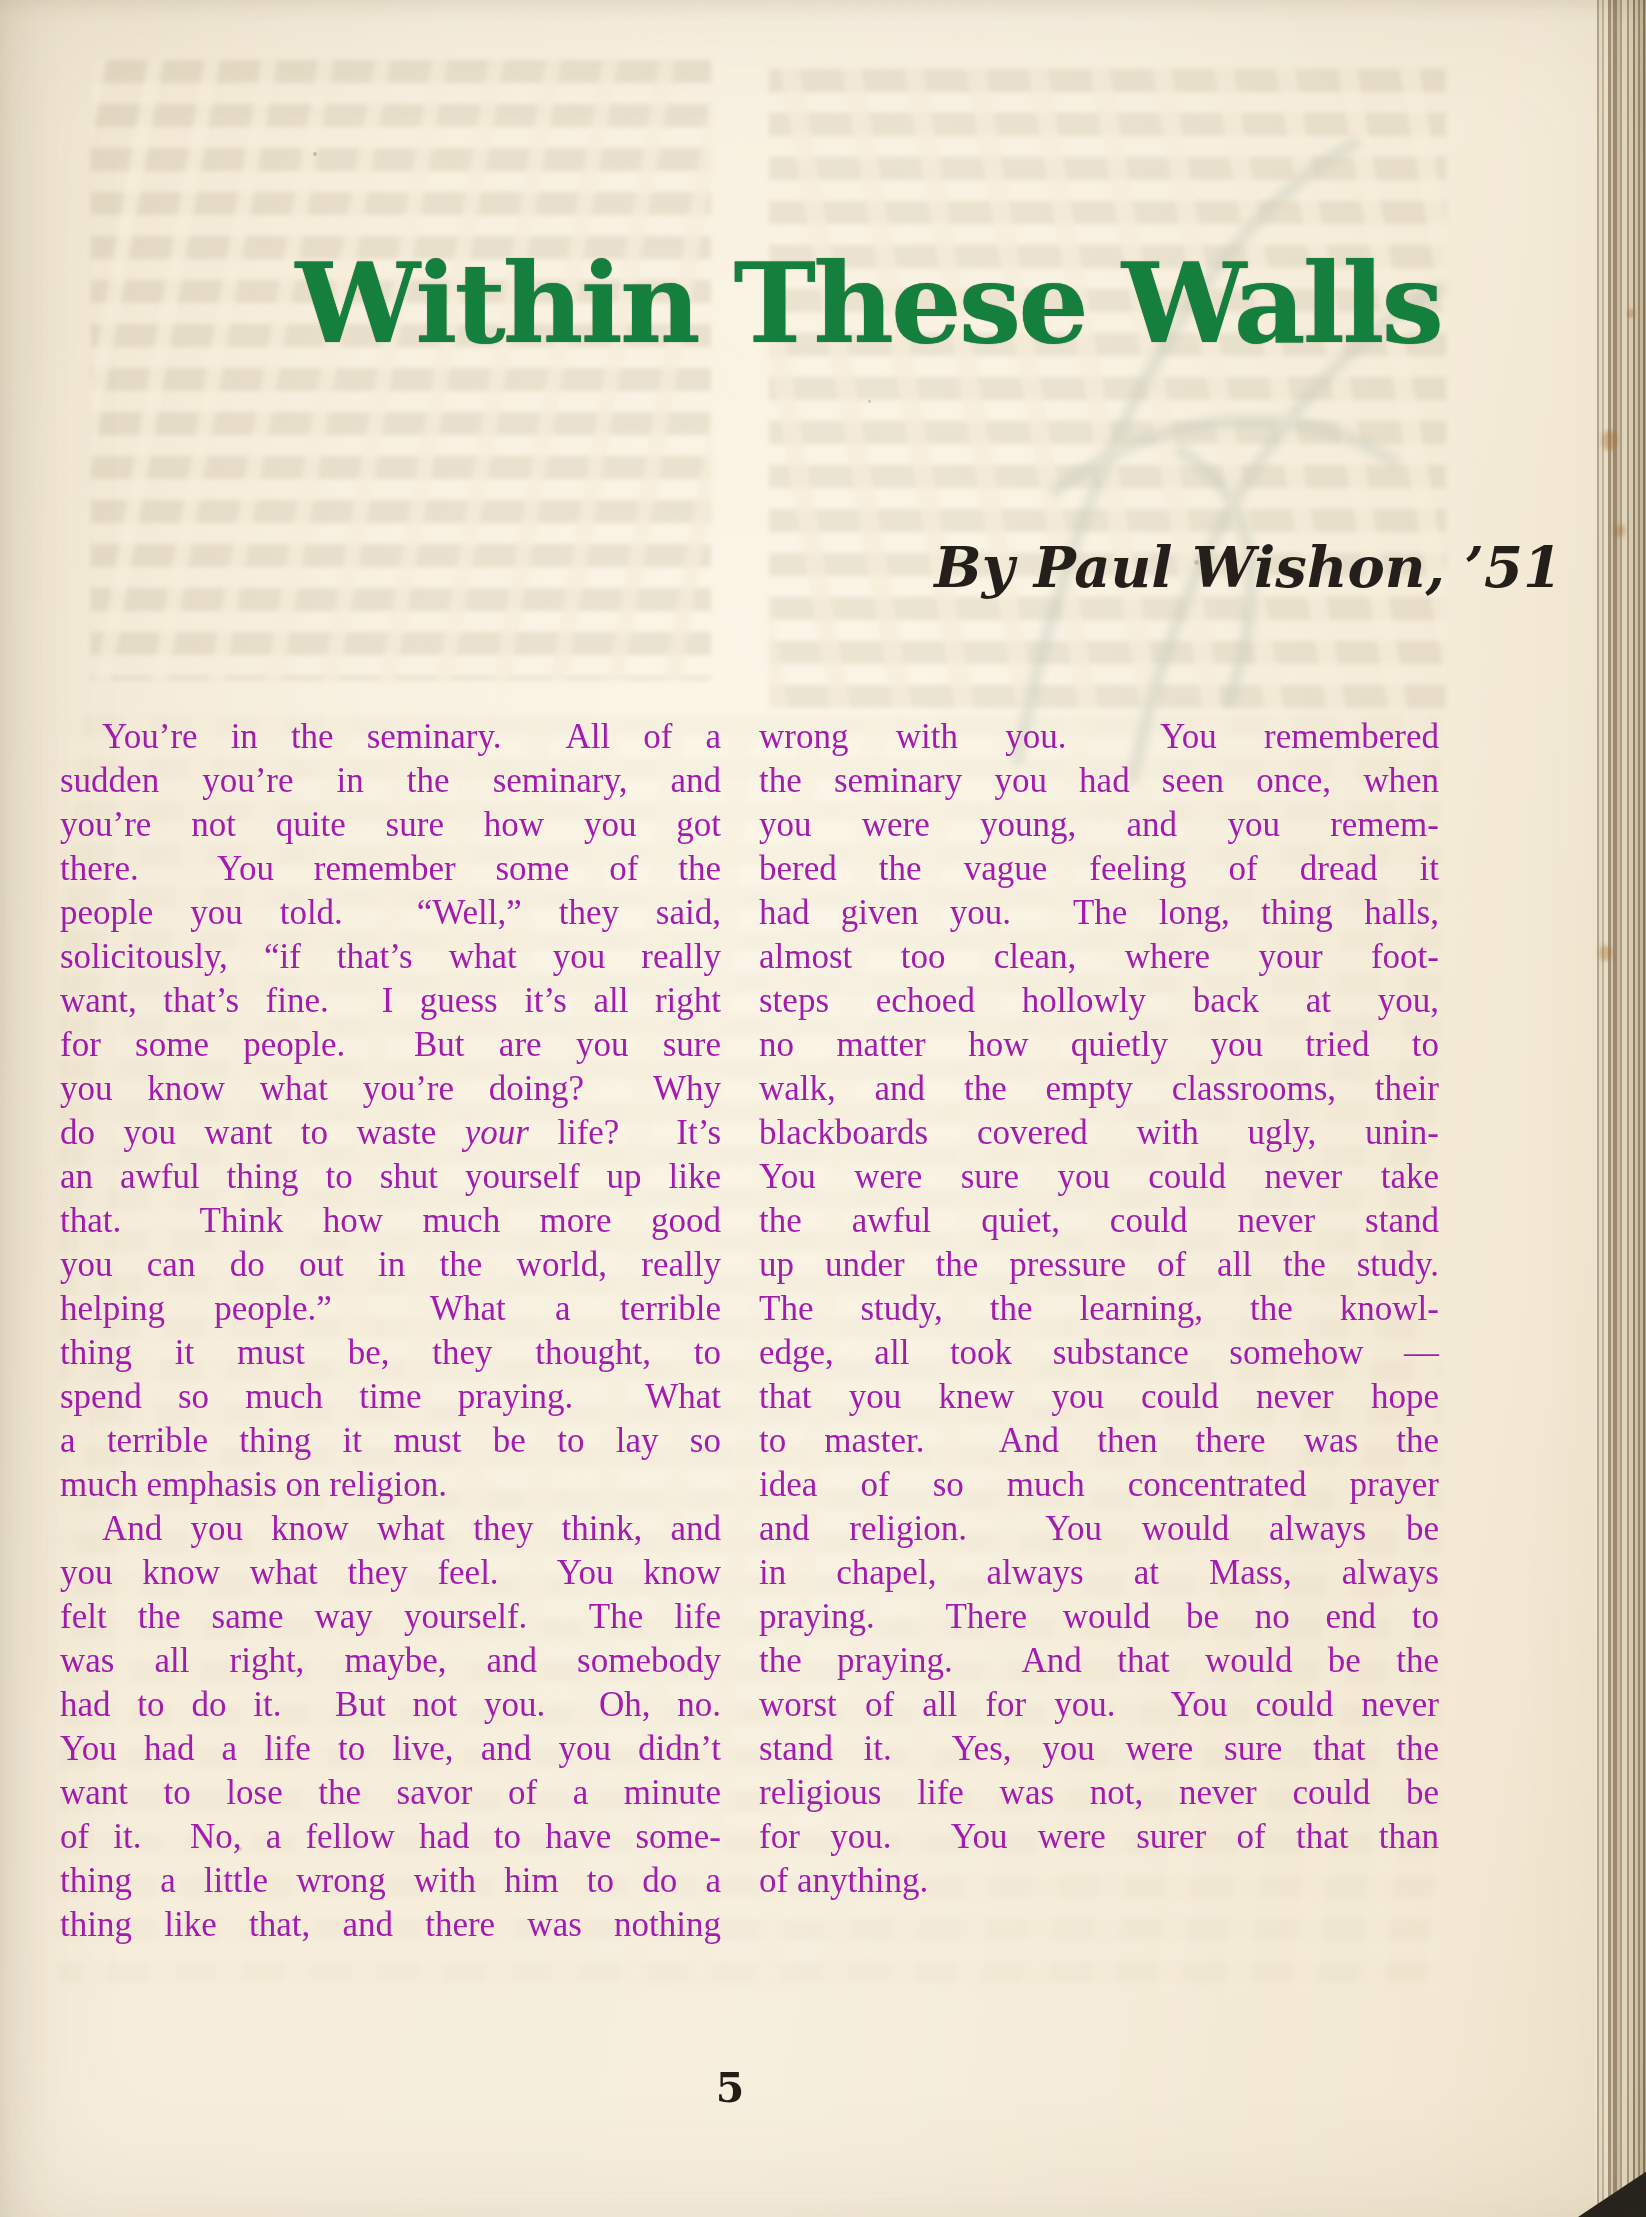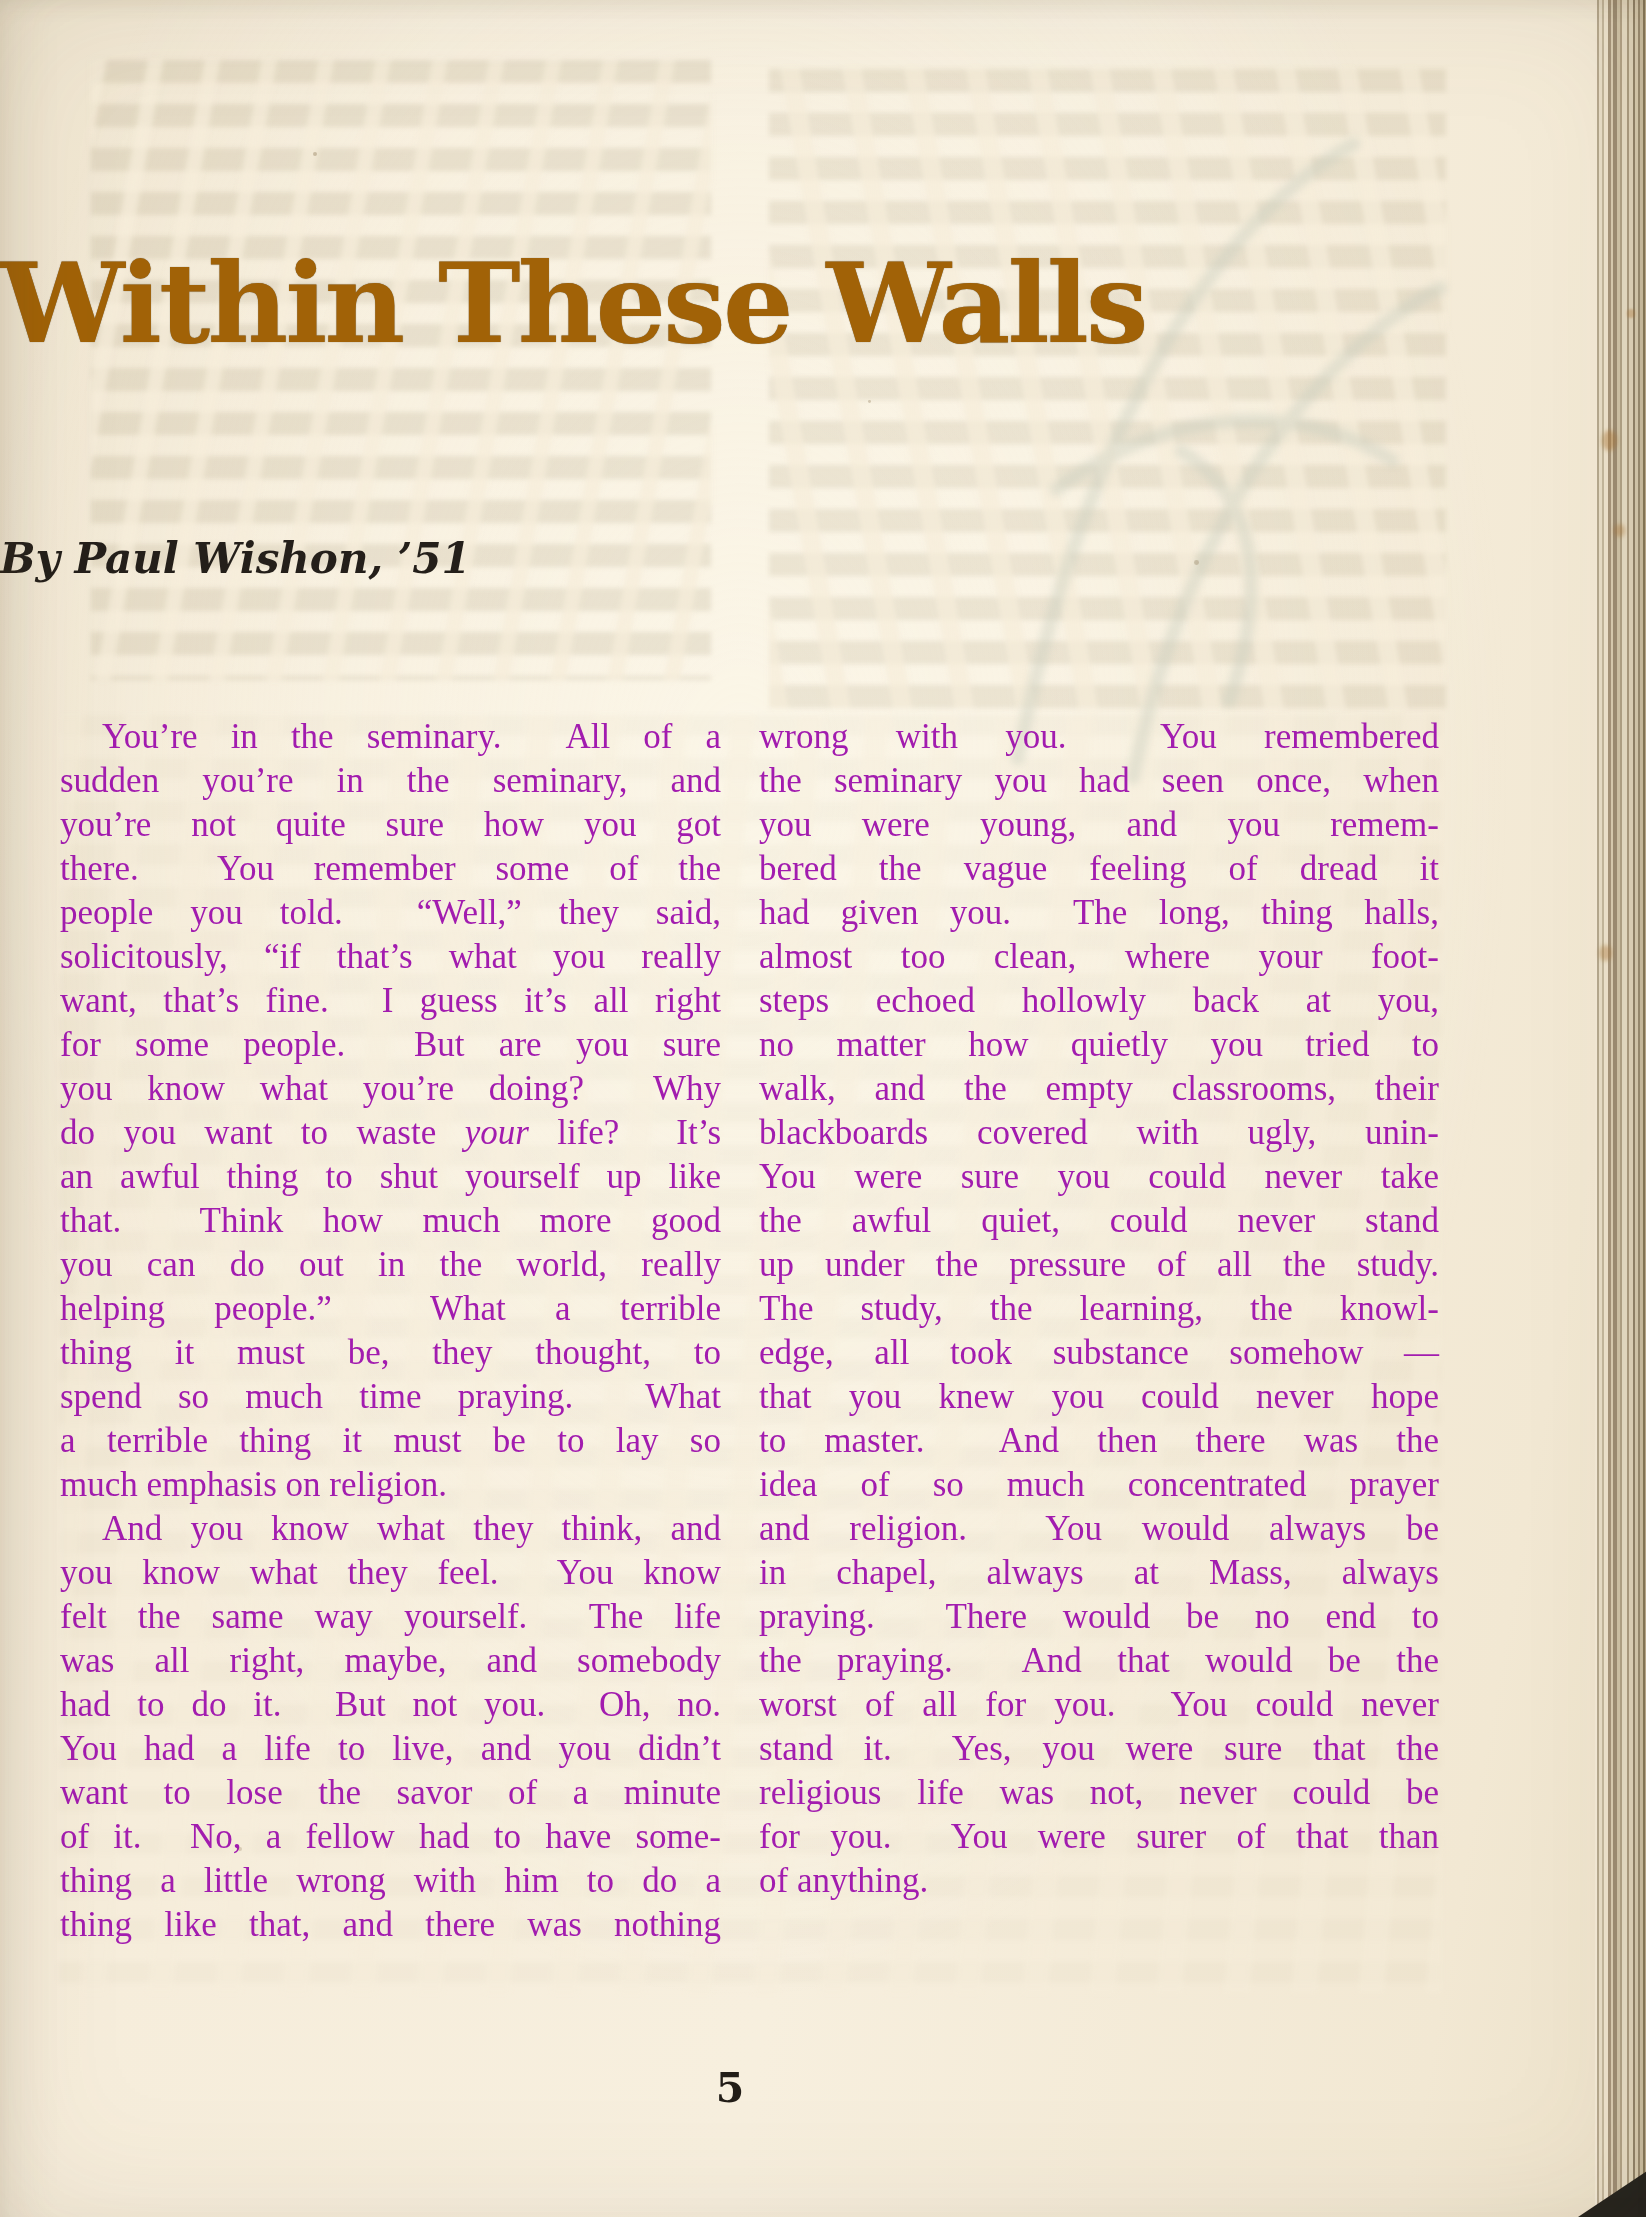--- a/index.html
+++ b/index.html
@@ -9,30 +9,30 @@
       radial-gradient(ellipse at 45% 35%, rgba(255,252,240,0.55) 0%, rgba(255,252,240,0) 60%),
       linear-gradient(100deg,#efe5d0 0%,#f6eddb 22%,#f7efde 55%,#f2e8d3 88%,#ece1c9 100%);
     font-family:"Liberation Serif",serif;
     color:#26221d;
   }
   body::after{
     content:"";position:absolute;inset:0;pointer-events:none;
     box-shadow:inset 0 0 134px rgba(110,90,55,0.10), inset 38px 0 67px -48px rgba(90,75,45,0.22), inset 0 13.4px 29px -19px rgba(90,75,45,0.18);
   }
   .title-wrap{
-    position:absolute;left:0;top:242px;width:1441px;text-align:left;
+    position:absolute;left:0;top:242px;width:1441px;text-align:right;
     font-family:"DejaVu Serif",serif;font-weight:bold;
-    font-size:111px;line-height:1.1;letter-spacing:-2.9px;color:#a16207;
+    font-size:111px;line-height:1.1;letter-spacing:-2.9px;color:#15803d;
     text-shadow:0 0 1px rgba(30,26,21,0.6);
     white-space:nowrap;
   }
   .byline-wrap{
-    position:absolute;left:0;top:534px;width:1562px;text-align:left;
+    position:absolute;left:0;top:534px;width:1562px;text-align:right;
     font-family:"DejaVu Serif",serif;font-weight:bold;font-style:italic;
-    font-size:42px;color:#241f1a;letter-spacing:0px;white-space:nowrap;
+    font-size:56px;color:#241f1a;letter-spacing:0px;white-space:nowrap;
   }
   .column{position:absolute;top:715px;}
   #left-column{left:60px;width:661px;}
   #right-column{left:759px;width:680px;}
   .line{
     font-size:35px;line-height:44px;
     text-align:justify;text-align-last:justify;
     white-space:pre-wrap;
     color:#a21caf;
   }

